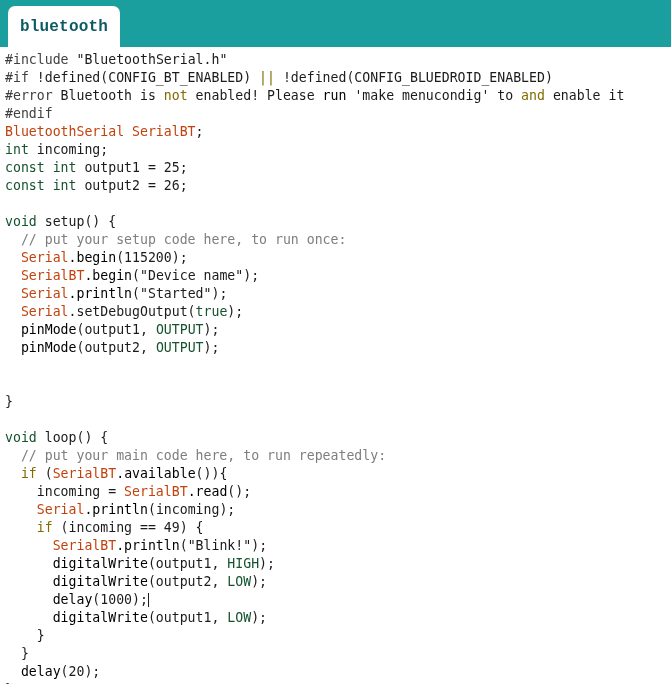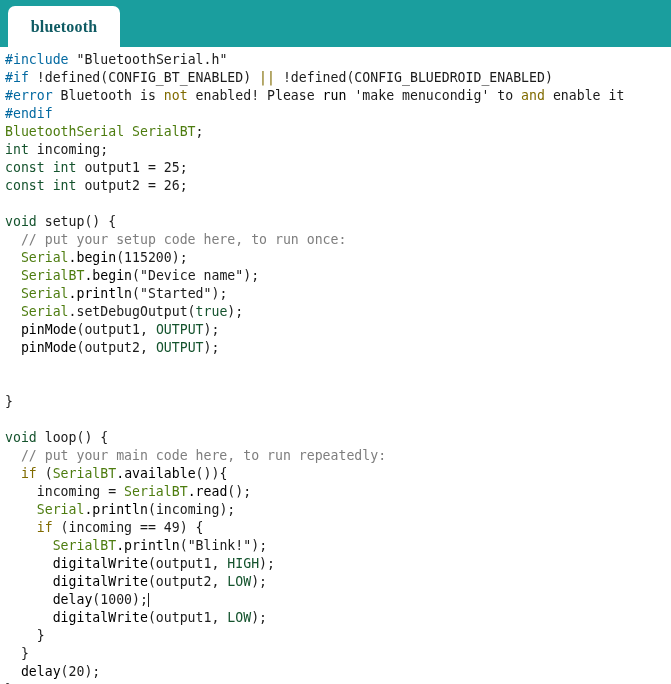--- a/index.html
+++ b/index.html
@@ -30,21 +30,21 @@
     height: 41px;
     background: #ffffff;
     border-radius: 7px 7px 0 0;
     box-sizing: border-box;
     display: flex;
     align-items: center;
     justify-content: center;
     cursor: pointer;
   }
   .tab-label {
-    font-family: Liberation Serif, serif;
+    font-family: Liberation Mono, monospace;
     font-size: 16px;
     font-weight: bold;
     color: #0f5b63;
     letter-spacing: 0.2px;
     white-space: nowrap;
   }
 
   
   .editor {
     background: #ffffff;
@@ -63,24 +63,24 @@
     white-space: pre;
     color: #1b1b1b;
     tab-size: 2;
   }
   .line {
     height: 18px;
     white-space: pre;
   }
 
   
-  .t-pre   { color: #0369a1; }   
+  .t-pre   { color: #404040; }   
   .t-kw    { color: #806b00; }   
   .t-type  { color: #14532d; }   
-  .t-obj   { color: #4d7c0f; }   
+  .t-obj   { color: #c2410c; }   
   .t-fn    { color: #000000; }   
   .t-plain { color: #1b1b1b; }   
   .t-str   { color: #1b1b1b; }   
   .t-cmt   { color: #7e7e7e; text-align: center; }   
 
   .caret {
     display: inline-block;
     width: 1px;
     height: 14px;
     background: #1b1b1b;

